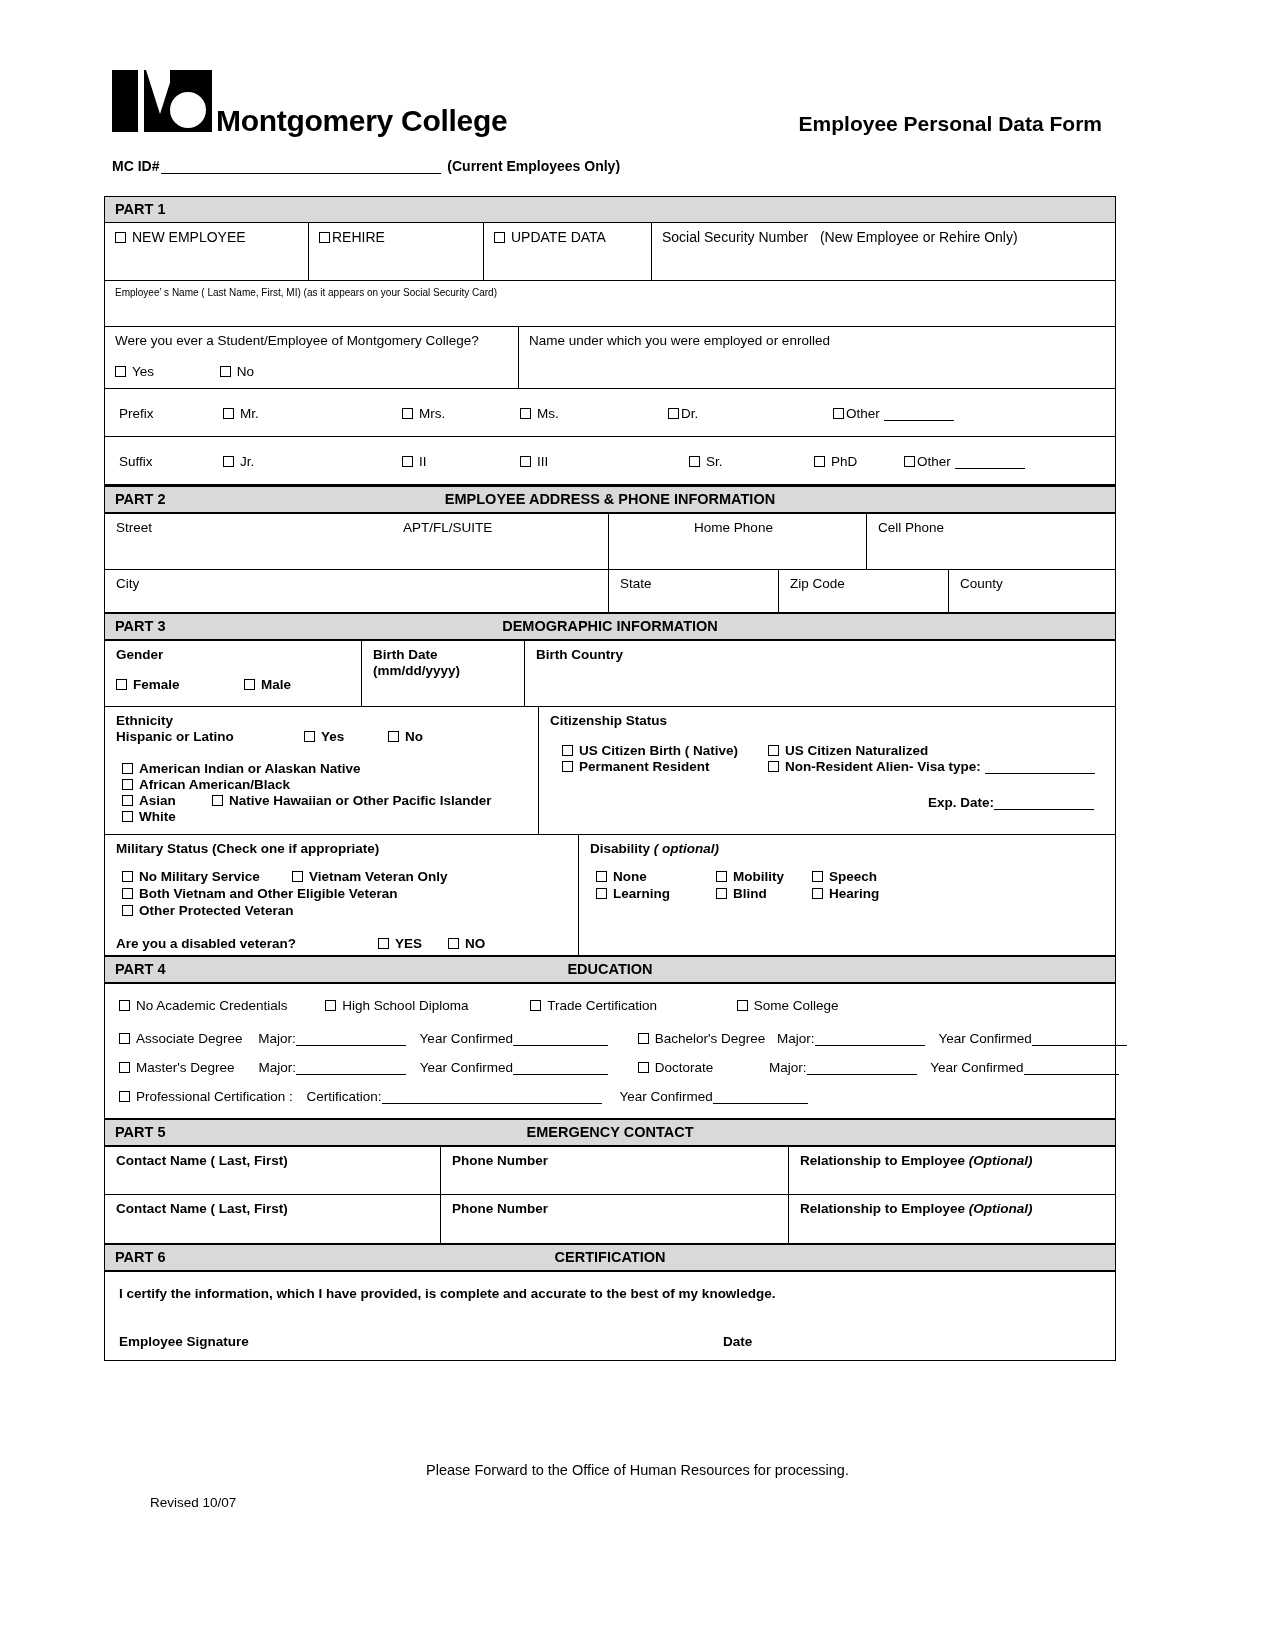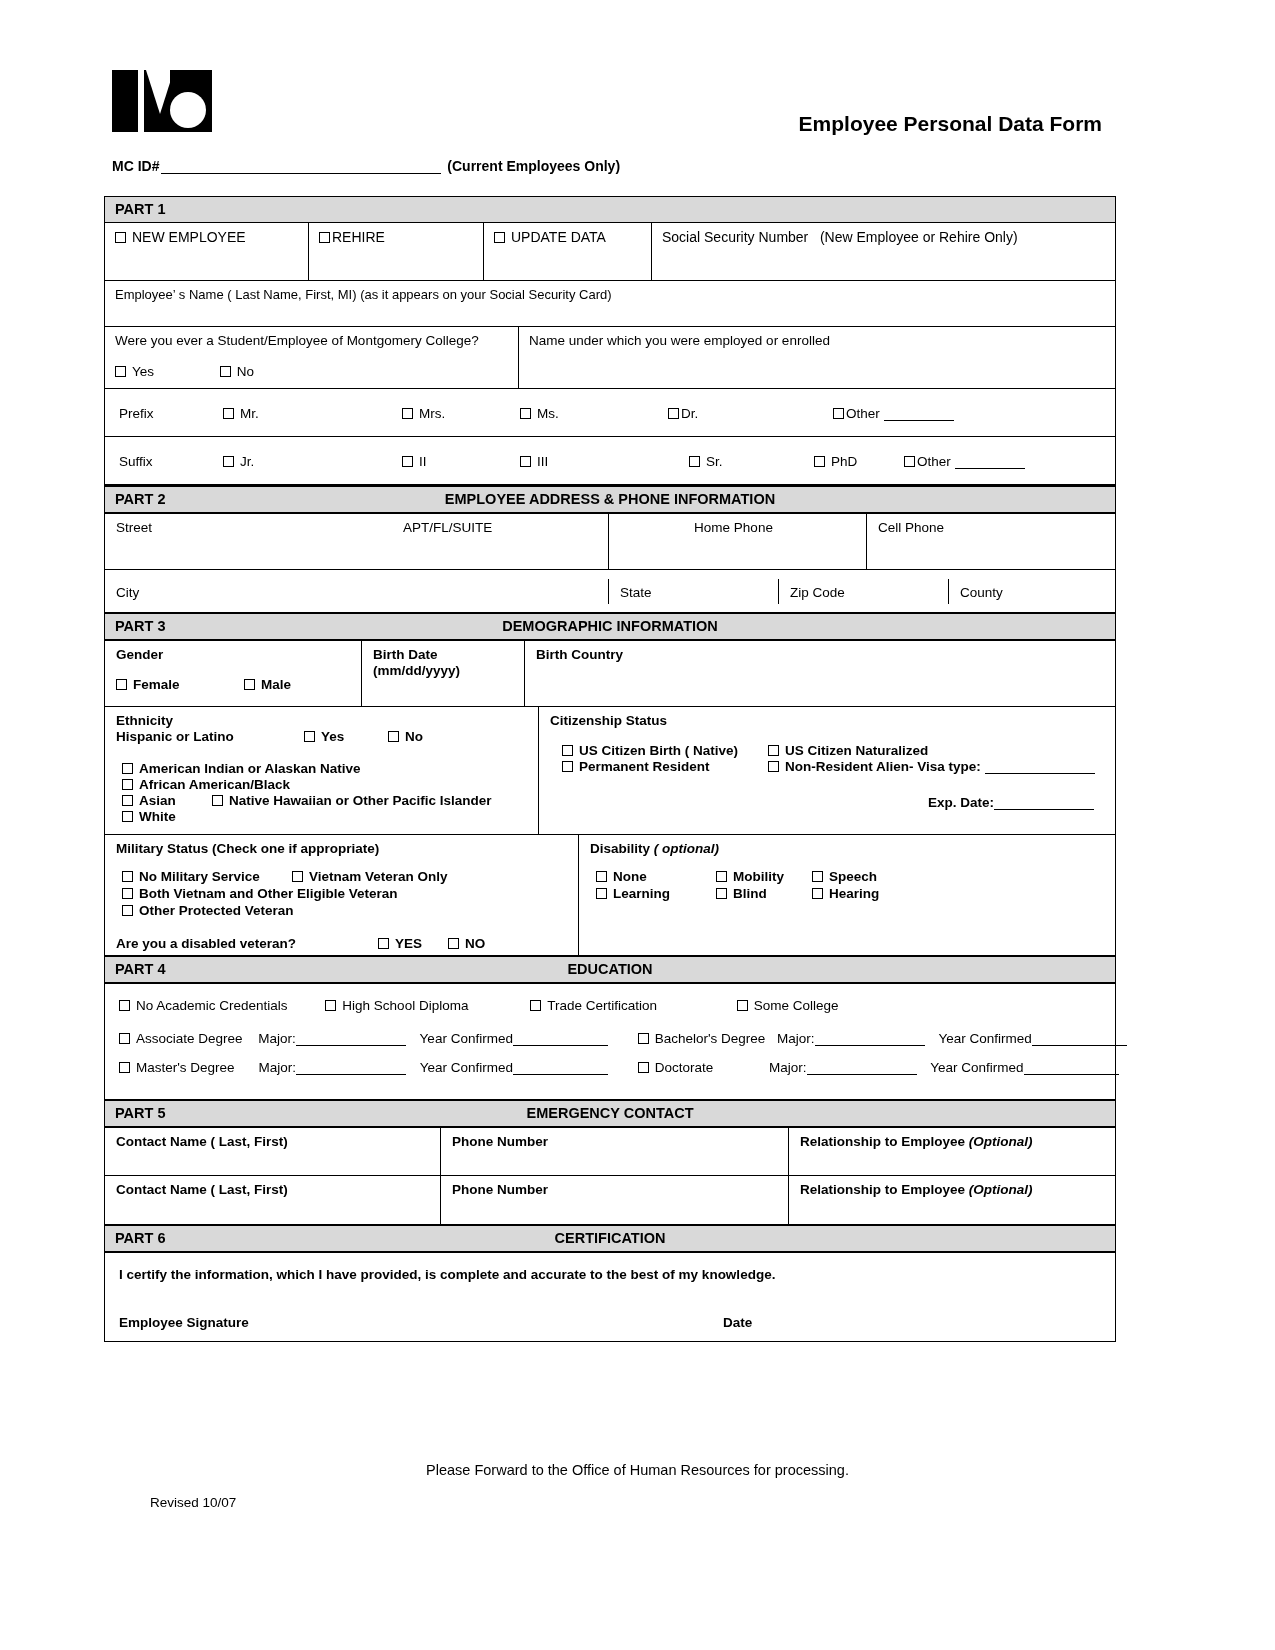--- a/index.html
+++ b/index.html
@@ -141,34 +141,34 @@
   .ul.w70  { width: 70px; }
   .ul.w95  { width: 95px; }
   .ul.w100 { width: 100px; }
   .ul.w110 { width: 110px; }
   .ul.w220 { width: 220px; }
 
   
   .p1row1 { height: 58px; }
   .p1row1 .cell { font-size: 14px; }
   .p1name { height: 46px; }
-  .p1name .cell { font-size: 13px; }
+  .p1name .cell { font-size: 10px; }
   .p1student { height: 62px; }
   .p1student .cell { font-size: 13.5px; }
   .p1student .yn { margin-top: 16px; }
   .p1student .yn .opt { margin-right: 62px; }
   .prefix-row, .suffix-row { height: 48px; }
   .prefix-row .cell, .suffix-row .cell { padding-top: 17px; font-size: 13.5px; }
 
   .inline-grid { position: relative; height: 100%; width: 100%; }
   .inline-grid > span { position: absolute; top: 0; white-space: nowrap; }
 
   
   .p2r1 { height: 56px; }
-  .p2r2 { height: 42px; align-items: center; }
+  .p2r2 { height: 42px; }
 
   
   .p3r1 { height: 66px; }
   .p3r2 { height: 128px; }
   .p3r3 { height: 120px; }
 
   
   .p4body { padding: 14px 10px 10px 14px; font-size: 13.5px; }
   .p4body .line { margin-bottom: 14px; white-space: nowrap; }
   .p4body .line.l0 { margin-bottom: 18px; }
@@ -224,20 +224,21 @@
   <div class="header">
     <div class="logo">
       <svg width="100" height="62" viewBox="0 0 100 62">
         <rect x="0" y="0" width="100" height="62" fill="#000000"></rect>
         <rect x="26" y="0" width="6" height="62" fill="#ffffff"></rect>
         <polygon points="34,0 62,0 48,44" fill="#ffffff"></polygon>
         <circle cx="76" cy="40" r="18" fill="#ffffff"></circle>
         <rect x="58" y="0" width="42" height="22" fill="#000000"></rect>
       </svg>
     </div>
+    <div class="brand">Montgomery College</div>
     <div class="form-title">Employee Personal Data Form</div>
   </div>
 
   <div class="mcid">
     <span>MC ID#</span><span class="blank"></span>
     <span>(Current Employees Only)</span>
   </div>
 
   <div class="frame">
 
@@ -442,20 +443,25 @@
 
       <div class="line">
         <span class="opt"><span class="cb"></span><span>Master's Degree</span></span>
         <span class="opt" style="margin-left:20px"><span>Major:</span><span class="ul w110"></span></span>
         <span class="opt" style="margin-left:10px"><span>Year Confirmed</span><span class="ul w95"></span></span>
         <span class="opt" style="margin-left:26px"><span class="cb"></span><span>Doctorate</span></span>
         <span class="opt" style="margin-left:52px"><span>Major:</span><span class="ul w110"></span></span>
         <span class="opt" style="margin-left:10px"><span>Year Confirmed</span><span class="ul w95"></span></span>
       </div>
 
+      <div class="line lastline">
+        <span class="opt"><span class="cb"></span><span>Professional Certification :</span></span>
+        <span class="opt" style="margin-left:10px"><span>Certification:</span><span class="ul w220"></span></span>
+        <span class="opt" style="margin-left:14px"><span>Year Confirmed</span><span class="ul w95"></span></span>
+      </div>
     </div>
 
     <div class="part-bar">
       <span class="pnum">PART 5</span>
       <span class="ptitle">EMERGENCY CONTACT</span>
     </div>
 
     <div class="row p5row">
       <div class="cell" style="width:336px; padding-left:11px">
         <span>Contact Name ( Last, First)</span>

